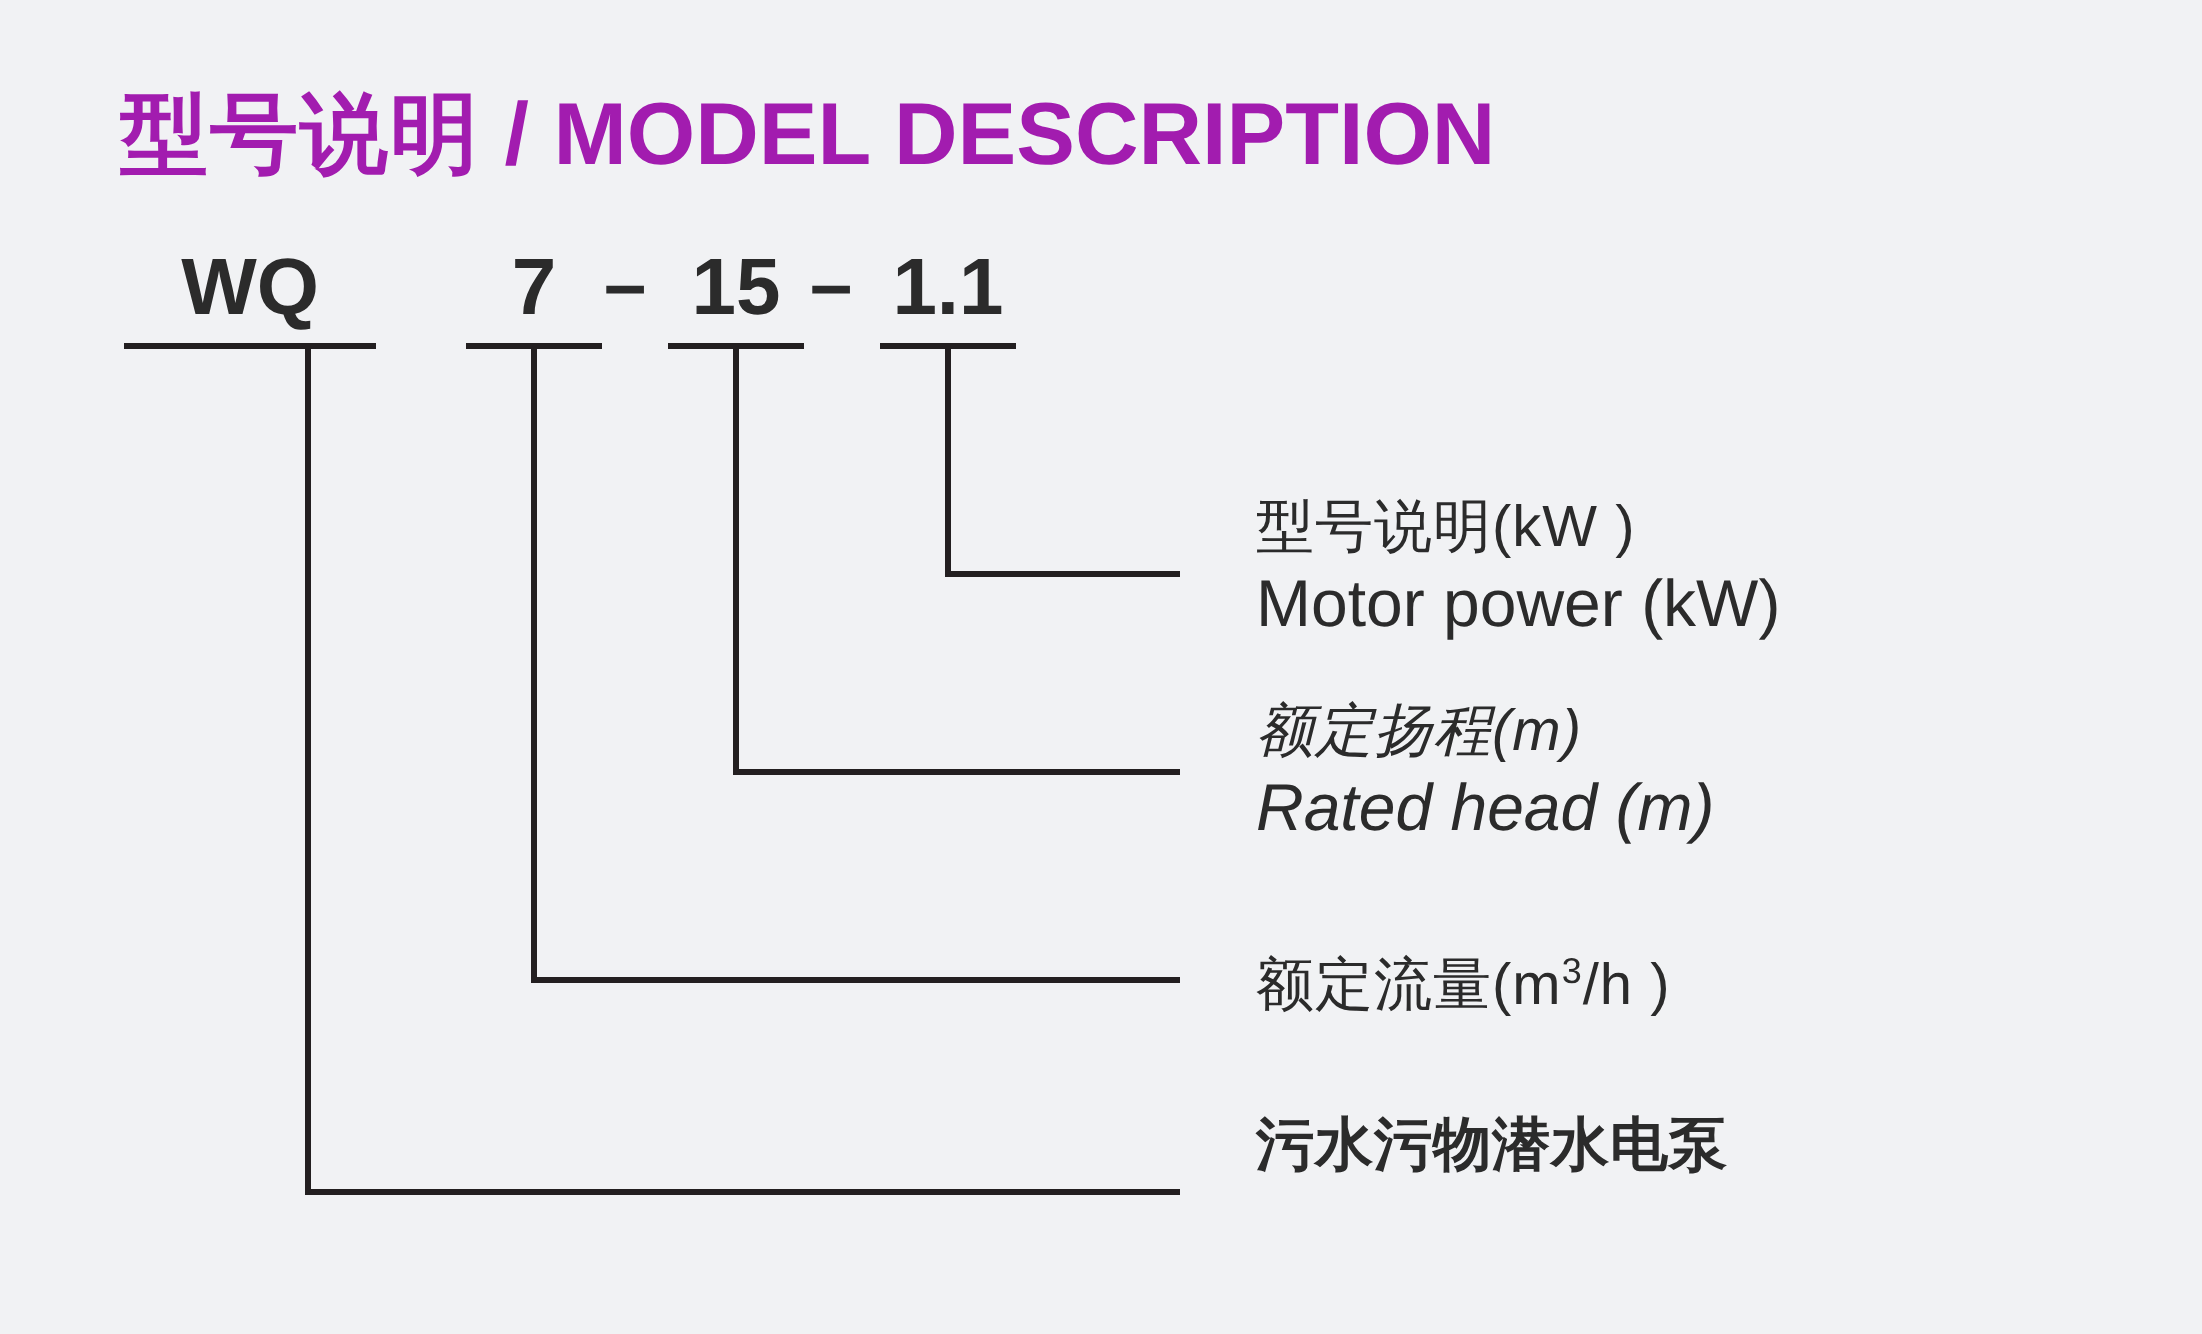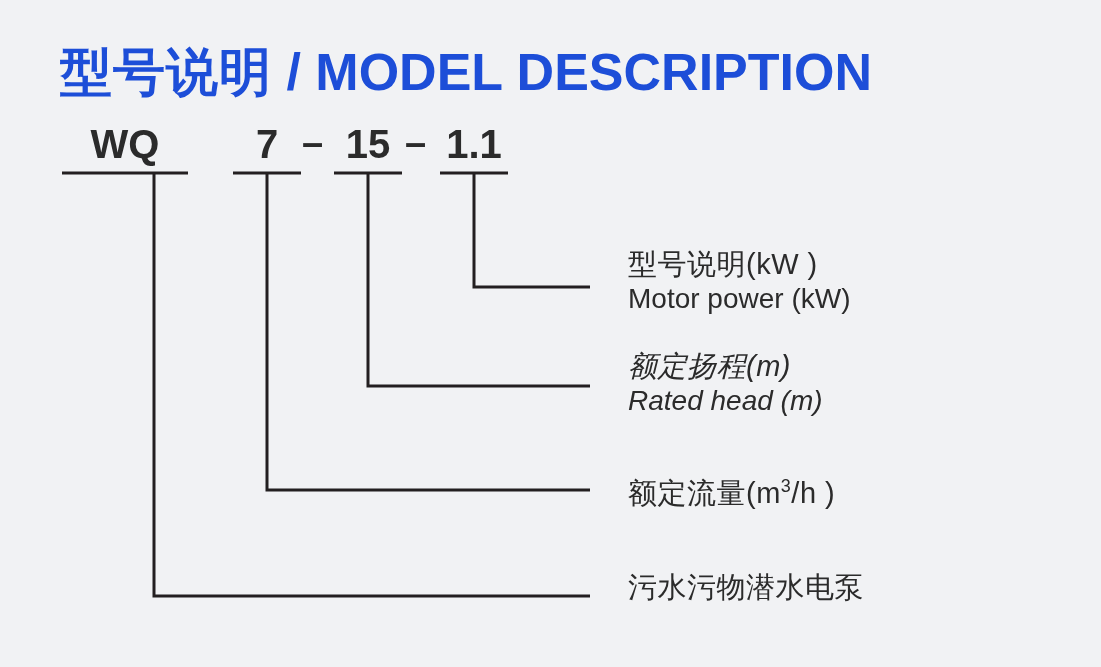--- a/index.html
+++ b/index.html
@@ -17,23 +17,23 @@
     position: relative;
     width: 1101px;
     height: 667px;
   }
 
   
   .title {
     position: absolute;
     left: 60px;
     top: 46px;
-    font-size: 52px;
+    font-size: 44px;
     font-weight: bold;
-    color: #1d4ed8;
+    color: #a21caf;
     letter-spacing: 0px;
     white-space: nowrap;
     line-height: 1;
   }
   .title .cn { letter-spacing: 1px; }
 
   
   .code-row {
     position: absolute;
     left: 60px;
@@ -83,21 +83,21 @@
     color: #2b2b2b;
   }
   .label .cn {
     display: block;
     font-size: 29px;
     line-height: 1.22;
     letter-spacing: 0.5px;
   }
   .label .en {
     display: block;
-    font-size: 28px;
+    font-size: 33px;
     line-height: 1.22;
   }
   .sup {
     font-size: 0.62em;
     vertical-align: super;
     line-height: 0;
   }
 </style>
 </head>
 <body>
@@ -133,18 +133,18 @@
         <span class="cn">型号说明(kW )</span>
         <span class="en">Motor power (kW)</span>
       </div>
       <div class="label" style="top: 349px; font-style: italic;">
         <span class="cn">额定扬程(m)</span>
         <span class="en">Rated head (m)</span>
       </div>
       <div class="label" style="top: 476px;">
         <span class="cn">额定流量(m<span class="sup">3</span>/h )</span>
       </div>
-      <div class="label" style="top: 570px;">
+      <div class="label" style="top: 556px; font-weight: bold;">
         <span class="cn">污水污物潜水电泵</span>
       </div>
     </div>
 
 </div>
 
 </body></html>

